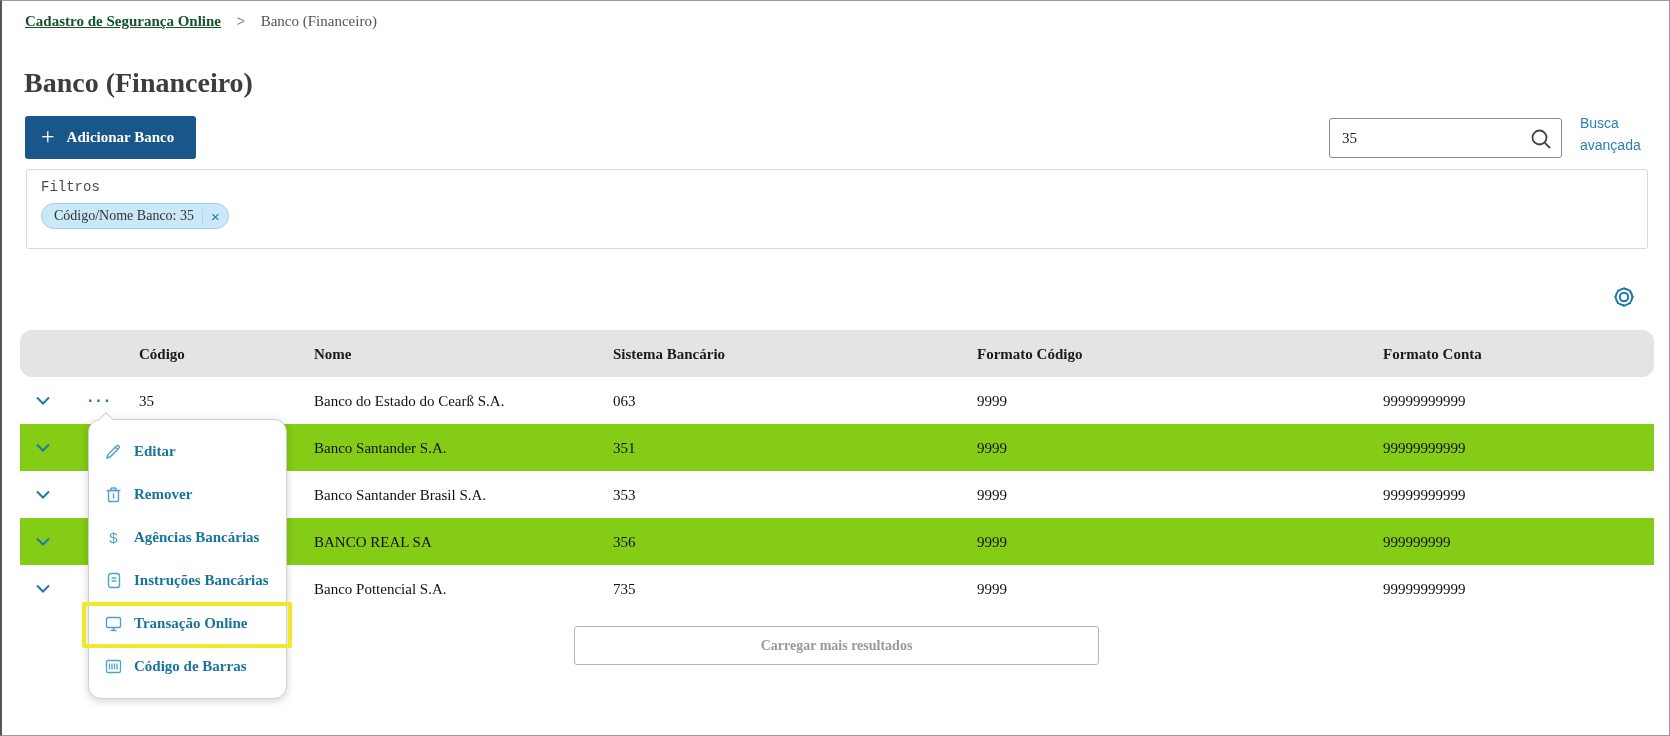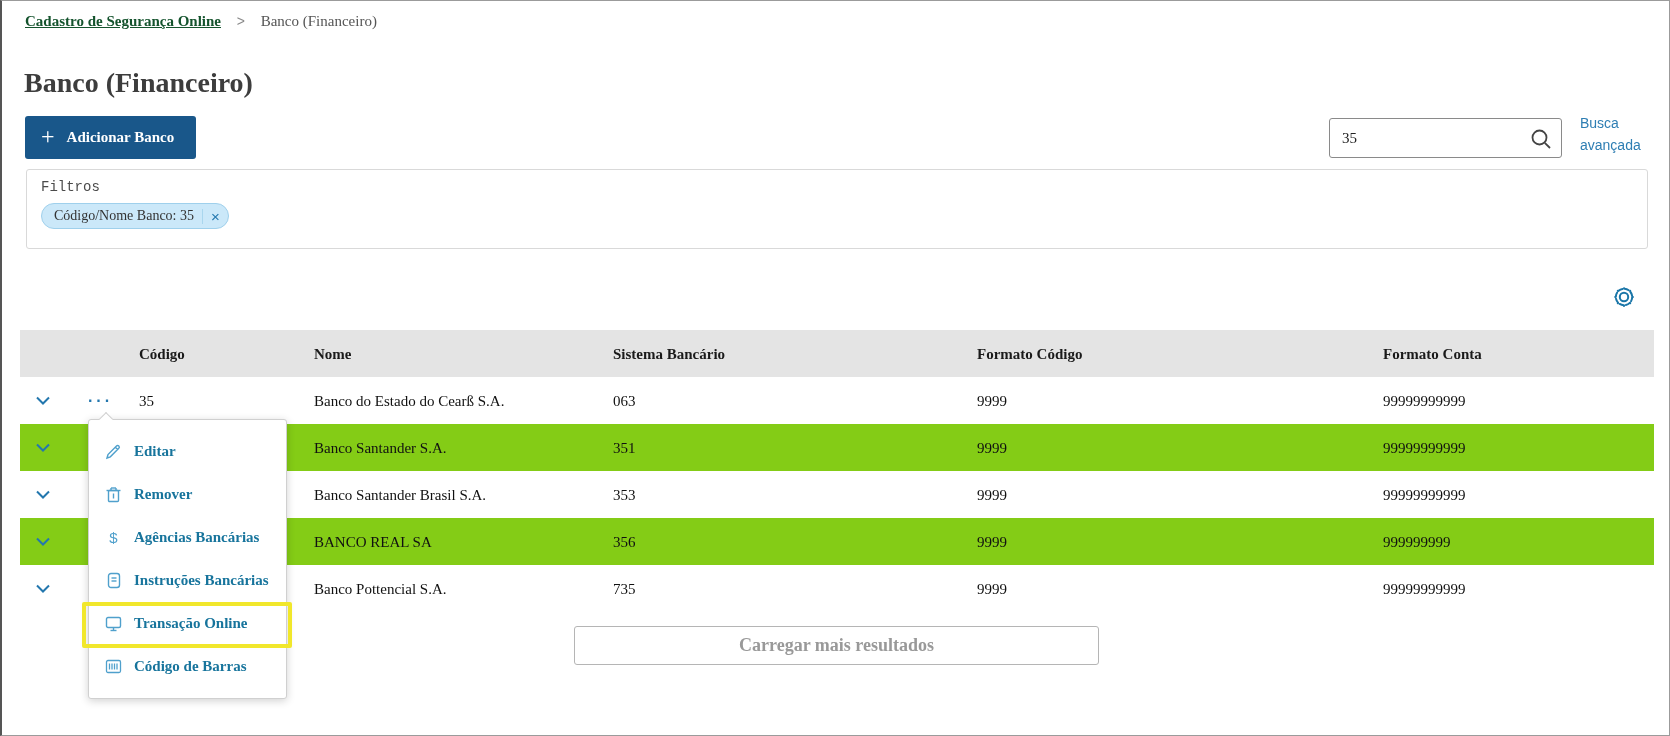--- a/index.html
+++ b/index.html
@@ -62,41 +62,41 @@
   .chip .chip-x {
     margin-left:8px; padding-left:8px; border-left:1px solid #a9d6ee;
     color:#2377ae; font-family:"Liberation Sans", sans-serif; font-size:15px; cursor:pointer; line-height:1;
   }
 
   
   .gear-btn { position:absolute; left:1608px; top:283px; width:28px; height:28px; cursor:pointer; background:none; border:none; }
 
   
   .table { position:absolute; left:18px; top:329px; width:1634px; }
-  .t-header { position:relative; height:47px; background:#e4e4e4; }
+  .t-header { position:relative; height:47px; background:#e4e4e4;border-radius:12px; }
   .t-row { position:relative; height:47px; background:#fff; }
   .t-row.alt { background:#84cc16; }
   .cell { position:absolute; top:50%; transform:translateY(-50%); font-size:15px; color:#111; white-space:nowrap; }
   .t-header .cell { font-weight:bold; color:#1a1a1a; }
   .c-chevron { left:15px; } .c-actions { left:68px; } .c-codigo { left:119px; }
   .c-nome { left:294px; } .c-sistema { left:593px; } .c-agencia { left:957px; } .c-conta { left:1316px;margin-left:47px; }
   .chev-btn { background:none; border:none; cursor:pointer; padding:0; display:block; }
   .dots-btn { background:none; border:none; cursor:pointer; color:#2377ae; font-size:16px; letter-spacing:3px; font-weight:bold; line-height:1; }
 
   
   .load-more {
     position:absolute; left:572px; top:625px; width:525px; height:39px;
     background:#fff; border:1px solid #b5b5b5; border-radius:3px;
-    font-family:"Liberation Serif", serif; font-size:18px; font-weight:bold; color:#999; cursor:pointer;
+    font-family:"Liberation Serif", serif; font-size:14px; font-weight:bold; color:#999; cursor:pointer;
   }
 
   
   .ctx-menu {
     position:absolute; left:86px; top:418px; width:199px;
-    background:#fff; border:1px solid #d0d0d0; border-radius:3px;
+    background:#fff; border:1px solid #d0d0d0; border-radius:13px;
     box-shadow:0 2px 8px rgba(0,0,0,.18); padding:10px 0; z-index:10;
   }
   .ctx-caret {
     position:absolute; left:12px; top:-6px; width:10px; height:10px; background:#fff;
     border-left:1px solid #d0d0d0; border-top:1px solid #d0d0d0; transform:rotate(45deg);
   }
   .menu-item {
     height:43px; display:flex; align-items:center; gap:11px; padding:0 10px 0 15px;
     color:#17749c; font-size:15px; font-weight:bold; cursor:pointer; white-space:nowrap;
   }

